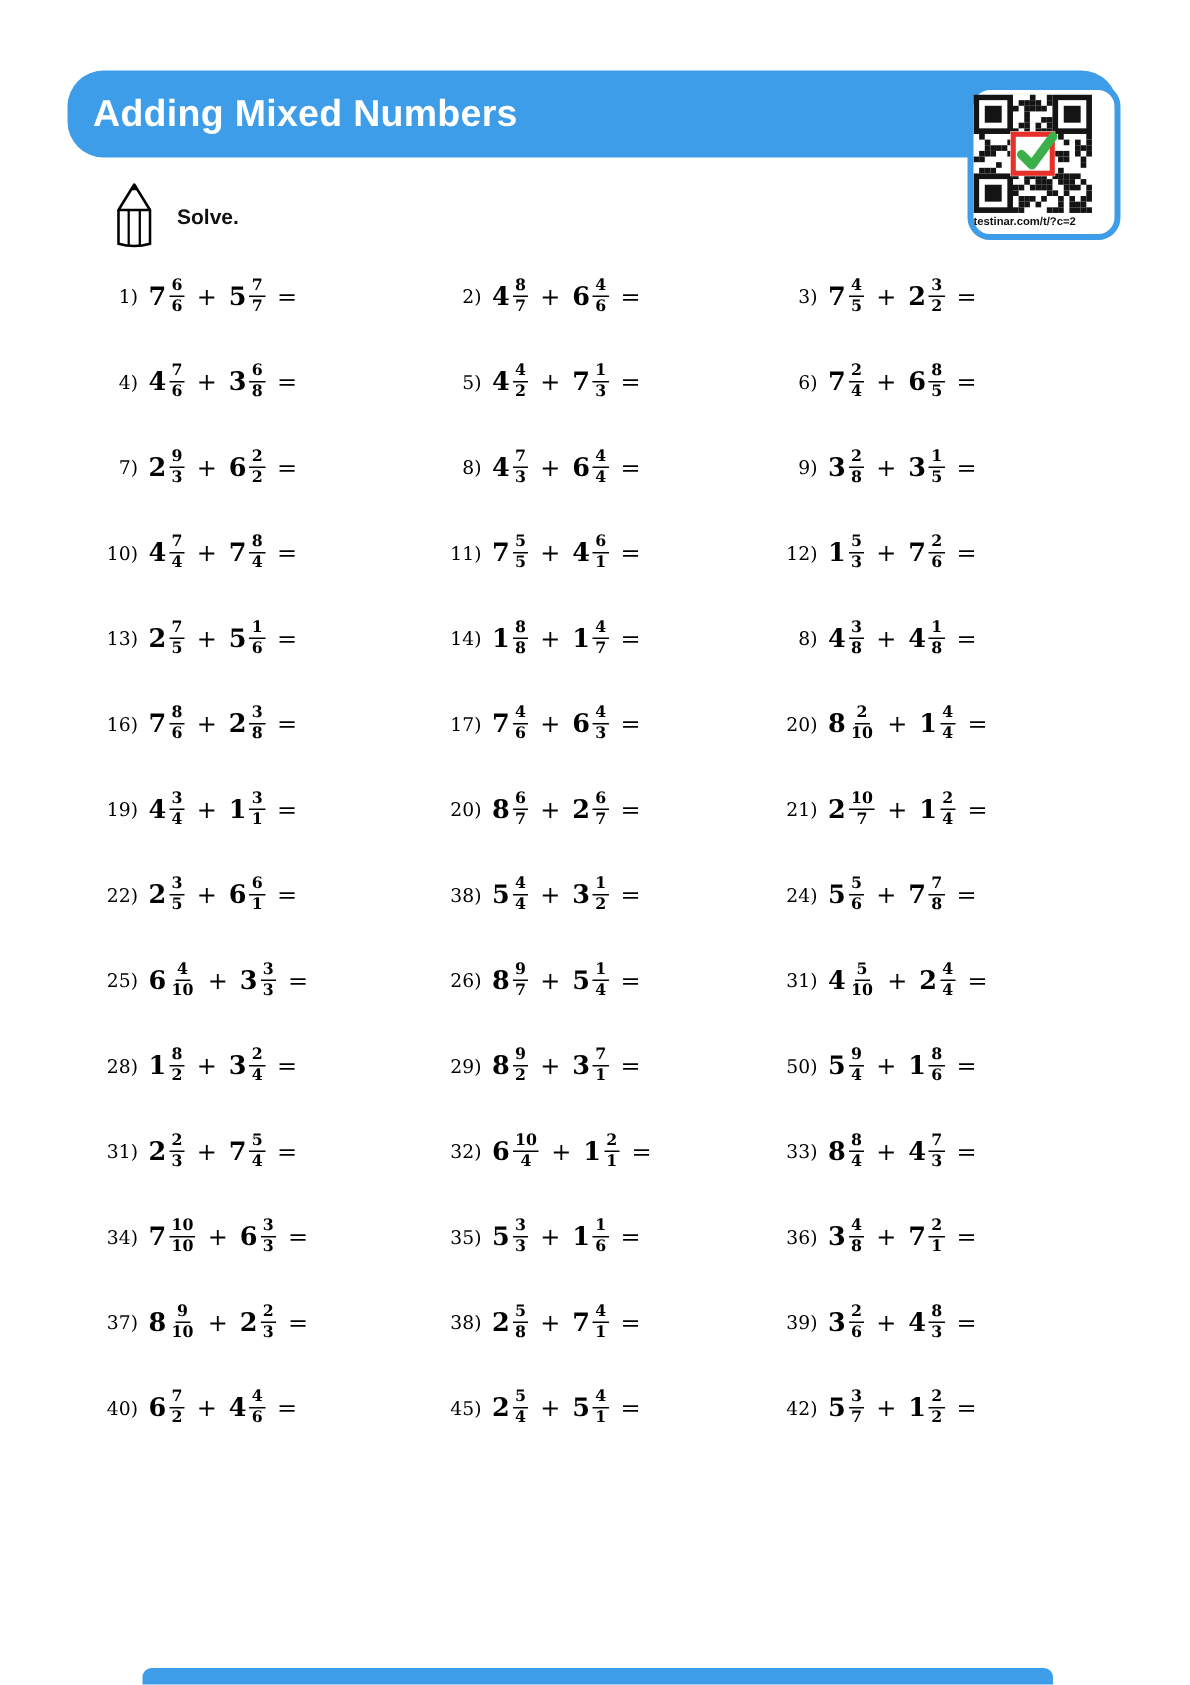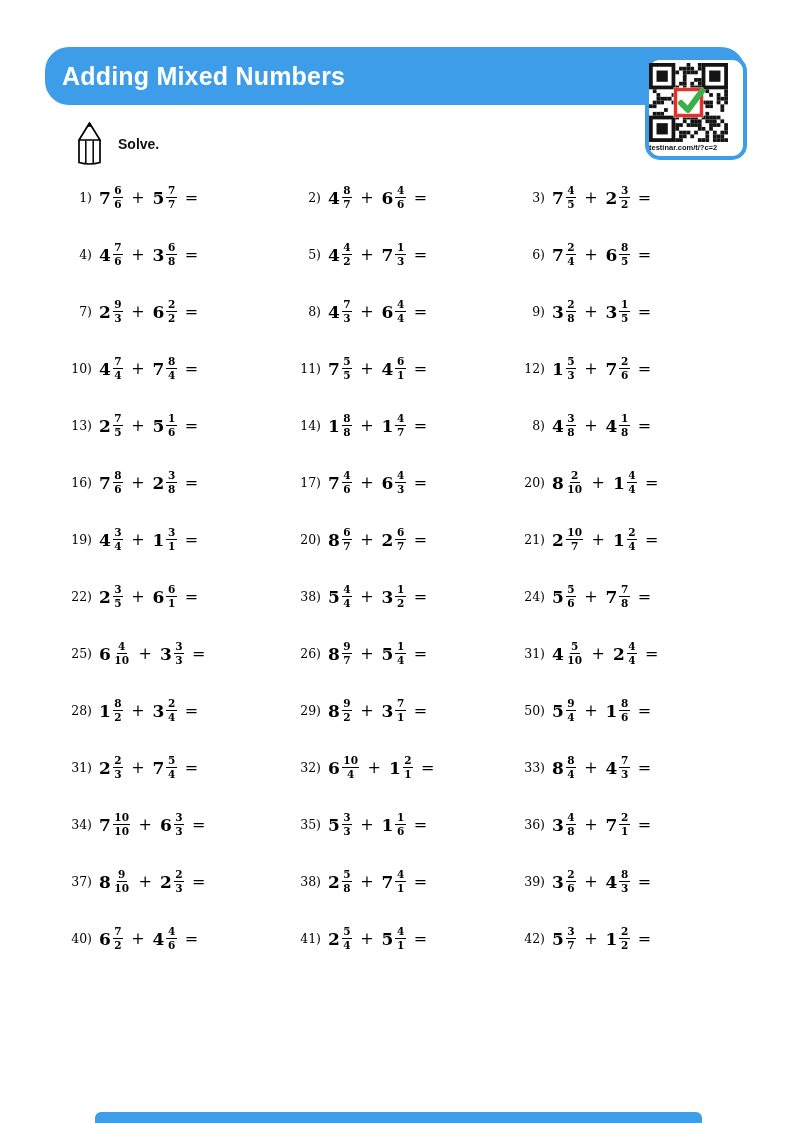--- a/index.html
+++ b/index.html
@@ -1139,21 +1139,21 @@
         <span class="frac">
           <span class="fn">4</span>
           <span class="fd">6</span>
         </span>
       </span>
       <span class="eq">=</span>
     </span>
   </div>
 
   <div class="problem">
-    <span class="pnum">41)</span>
+    <span class="pnum">45)</span>
     <span class="expr">
       <span class="mixed">
         <span class="whole">2</span>
         <span class="frac">
           <span class="fn">5</span>
           <span class="fd">4</span>
         </span>
       </span>
       <span class="op">+</span>
       <span class="mixed">

